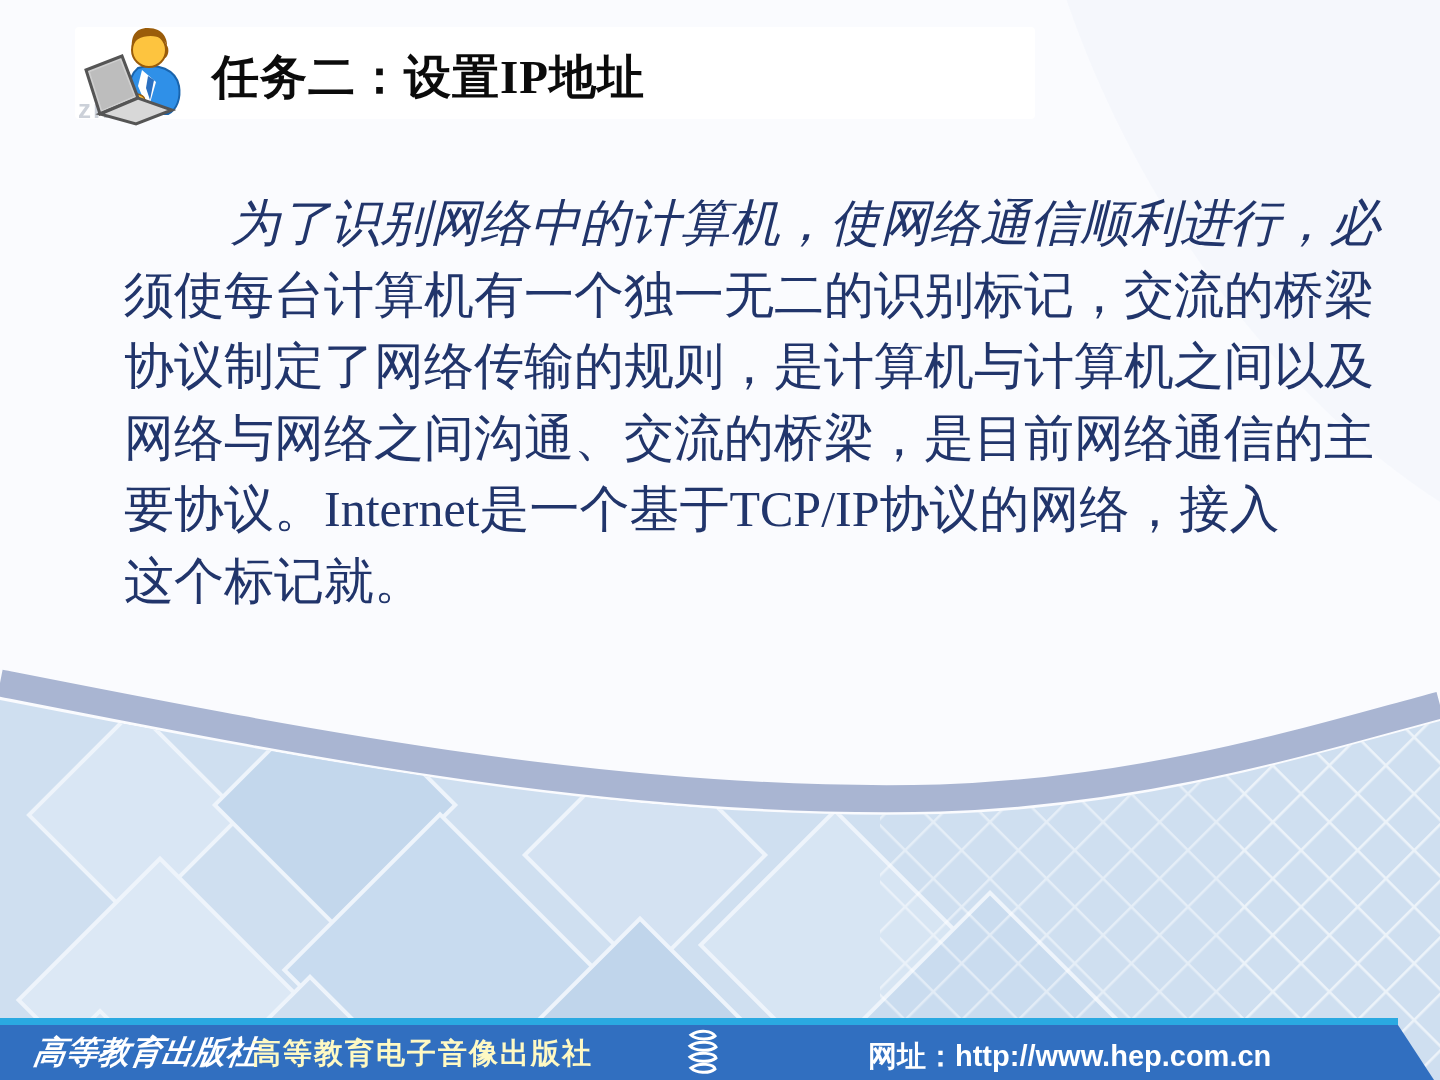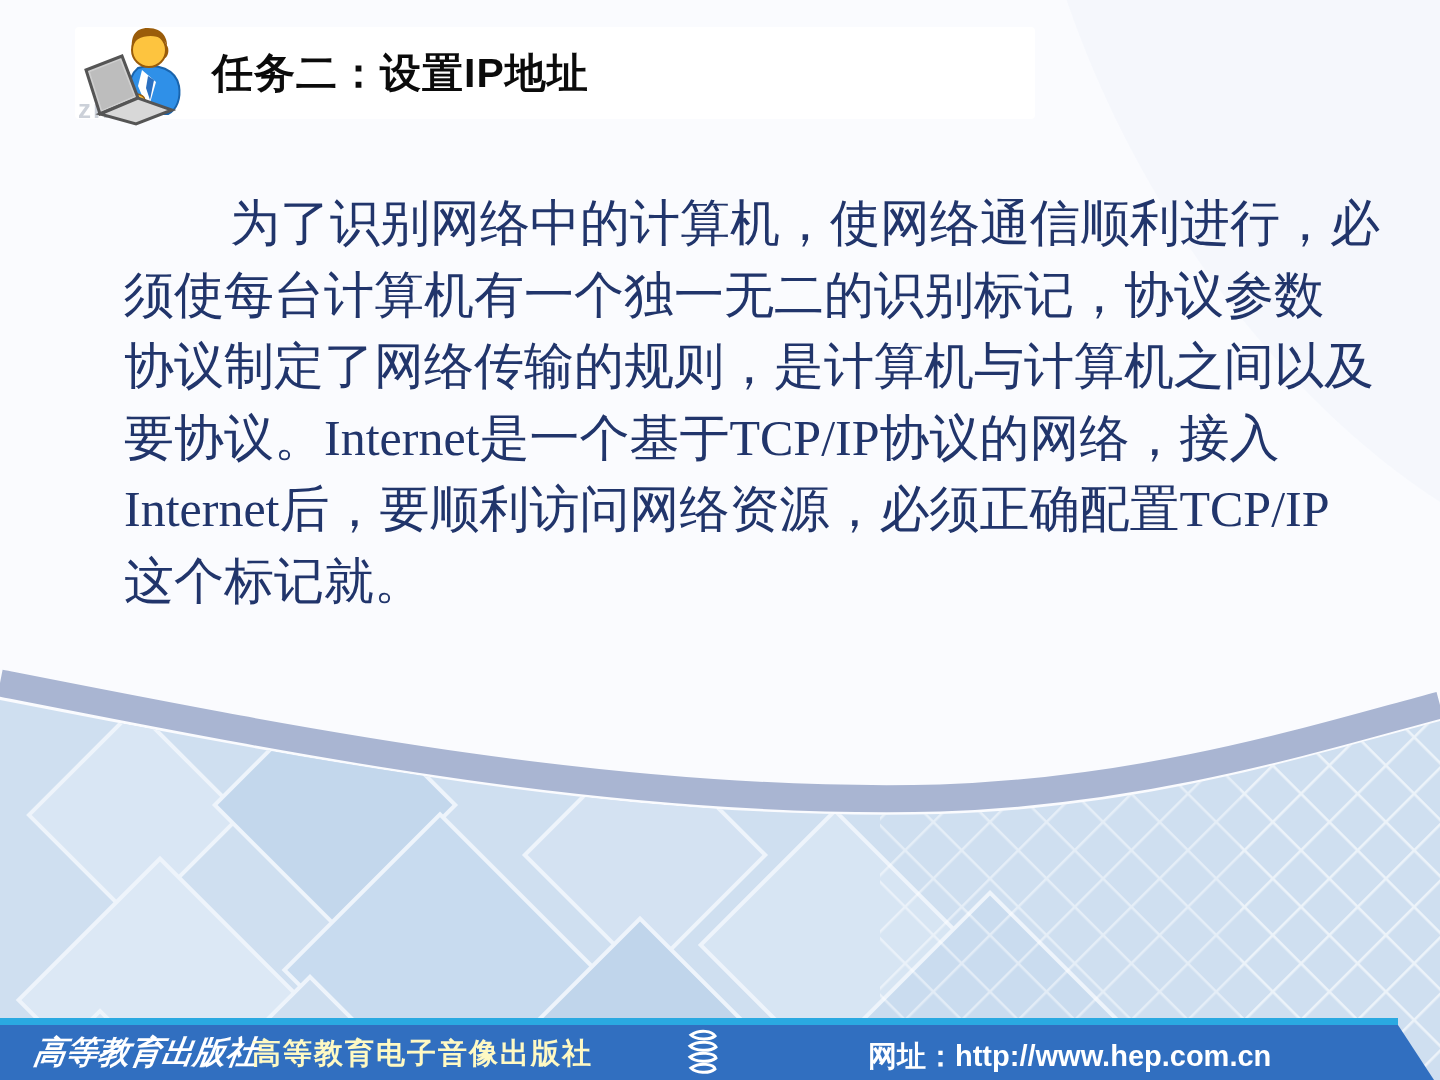--- a/index.html
+++ b/index.html
@@ -15,31 +15,31 @@
     background:#ffffff;border-radius:4px;
   }
   .header-icon{position:absolute;left:80px;top:26px;width:120px;height:104px;}
   .watermark{
     position:absolute;left:78px;top:94px;
     font-family:"Liberation Sans","DejaVu Sans",sans-serif;
     font-weight:bold;font-size:26px;color:#ccd1d9;letter-spacing:2px;
   }
   .slide-title{
     position:absolute;left:212px;top:46px;
-    font-family:Liberation Sans, sans-serif;
-    font-weight:bold;font-size:41px;color:#0b0b0b;letter-spacing:1px;
+    font-family:Liberation Serif, serif;
+    font-weight:bold;font-size:47px;color:#0b0b0b;letter-spacing:1px;
     white-space:nowrap;
   }
 
   .body-text{
     position:absolute;left:124px;top:188px;width:1240px;
     font-size:50px;line-height:71.5px;color:#21356b;
   }
   .body-line{white-space:nowrap;}
-  .body-line.indent{text-indent:106px;}
+  .body-line.indent{text-indent:106px;font-style:italic;}
 
   .footer-accent{
     position:absolute;left:0;top:1018px;width:1398px;height:7px;
     background:#2aa9e1;
   }
   .footer-bar{
     position:absolute;left:0;top:1025px;width:1440px;height:55px;
     background:#316fc0;
     clip-path:polygon(0 0,1398px 0,1434px 100%,0 100%);
   }
@@ -121,24 +121,24 @@
   <path d="M6,44 L42,30 L58,72 L20,88 Z" fill="#cfcfcf" stroke="#555" stroke-width="3"></path>
   <path d="M10,46 L40,34 L54,70 L22,84 Z" fill="#bdbdbd"></path>
 
   <path d="M20,88 L58,72 L92,84 L56,98 Z" fill="#d8d8d8" stroke="#555" stroke-width="3"></path>
 </svg>
 
 <div class="slide-title">任务二：设置IP地址</div>
 
 <div class="body-text">
   <div class="body-line indent">为了识别网络中的计算机，使网络通信顺利进行，必</div>
-  <div class="body-line">须使每台计算机有一个独一无二的识别标记，协议参数</div>
+  <div class="body-line">须使每台计算机有一个独一无二的识别标记，交流的桥梁</div>
   <div class="body-line">协议制定了网络传输的规则，是计算机与计算机之间以及</div>
+  <div class="body-line">网络与网络之间沟通、交流的桥梁，是目前网络通信的主</div>
   <div class="body-line">要协议。Internet是一个基于TCP/IP协议的网络，接入</div>
-  <div class="body-line">Internet后，要顺利访问网络资源，必须正确配置TCP/IP</div>
   <div class="body-line">这个标记就。</div>
 </div>
 
 <div class="footer-accent"></div>
 <div class="footer-bar">
   <div class="pub-script">高等教育出版社</div>
   <div class="pub-full">高等教育电子音像出版社</div>
   <svg class="hep-logo" viewBox="0 0 34 52" aria-hidden="true">
     <g fill="none" stroke="#ffffff" stroke-width="3" stroke-linecap="round">
       <path d="M5,8 C14,2 26,4 29,9 C24,13 10,13 5,8 Z"></path>

